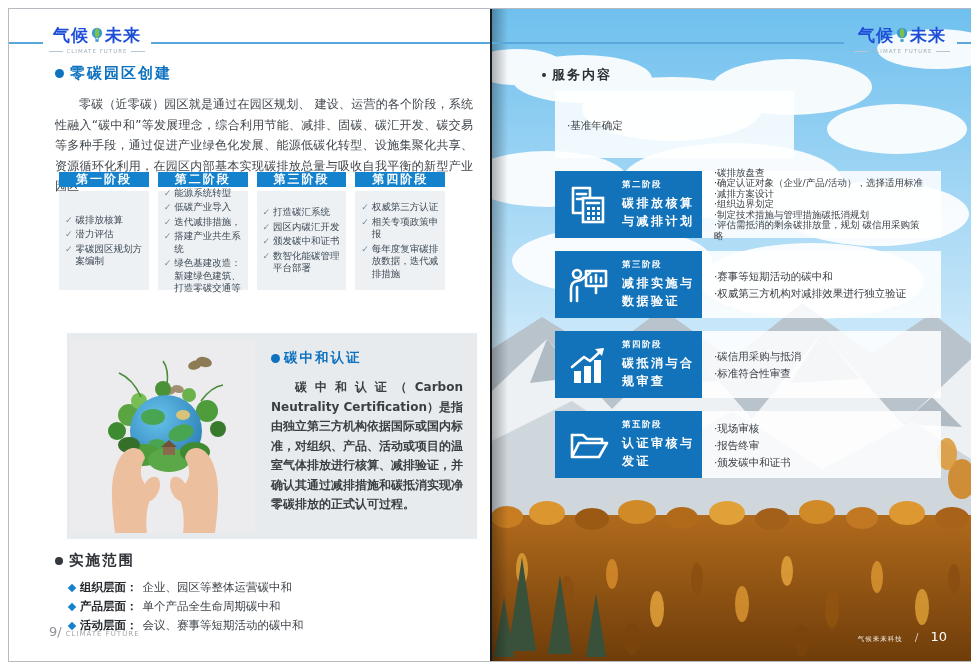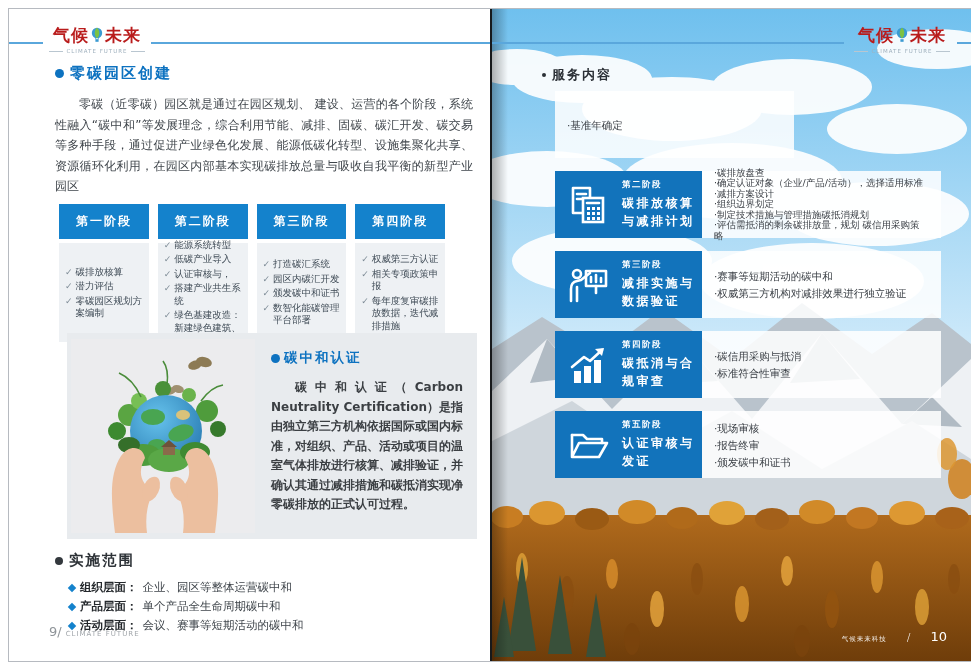--- a/index.html
+++ b/index.html
@@ -7,40 +7,40 @@
   .spread { position:absolute; left:8px; top:8px; width:963px; height:654px; border:1px solid #b6bac0; background:#fff; }
 
   .page { position:absolute; top:0; height:652px; overflow:hidden; }
   .page-left  { left:0; width:481px; background:#ffffff; }
   .gutter { position:absolute; left:481px; top:0; width:2px; height:652px; background:#17191b; z-index:5; }
   .page-right { left:483px; width:479px; background:#9fc8e4; }
 
   
   .logo { position:absolute; width:108px; text-align:center; z-index:6; }
   .logo-cn { display:flex; align-items:center; justify-content:center; gap:1px;
-             font-size:17px; font-weight:bold; color:#b91c1c; letter-spacing:1px; }
+             font-size:17px; font-weight:bold; color:#1d4ed8; letter-spacing:1px; }
   .logo-en { display:flex; align-items:center; justify-content:center; gap:3px; margin-top:1px; }
   .logo-en span { font-size:5.5px; color:#9fb0bd; letter-spacing:1px; white-space:nowrap; }
   .logo-dash { width:14px; height:1px; background:#b9c6d0; }
   .hline { position:absolute; height:2px; background:#5aa7dc; top:33px; z-index:4; }
 
   
   .sec-title { position:absolute; display:flex; align-items:center; gap:6px;
                font-weight:bold; }
   .dot-blue { width:9px; height:9px; border-radius:50%; background:#0d72c0; flex:0 0 auto; }
   .dot-dark { width:8px; height:8px; border-radius:50%; background:#33383d; flex:0 0 auto; }
   .dot-sm   { width:4px; height:4px; border-radius:50%; background:#2b3036; flex:0 0 auto; }
   .intro-title { left:46px; top:55px; font-size:15px; color:#0d72c0; letter-spacing:2px; }
   .intro-para { position:absolute; left:46px; top:85px; width:418px; font-size:12px;
                 line-height:20.5px; color:#3f454b; text-align:justify; text-indent:2em; }
 
   .stages { position:absolute; left:50px; top:163px; width:386px; display:flex; gap:9px; }
   .stage-col { flex:1; }
-  .stage-head { height:35px; background:#1482cc; color:#fff; font-size:12px; font-weight:bold;
-                letter-spacing:2px; display:flex; align-items:center; justify-content:center;margin-top:32px; }
+  .stage-head { height:15px; background:#1482cc; color:#fff; font-size:12px; font-weight:bold;
+                letter-spacing:2px; display:flex; align-items:center; justify-content:center; }
   .stage-body { margin-top:4px; height:99px; background:#eef1f4; padding:5px 6px;
                 display:flex; flex-direction:column; justify-content:center; gap:2px; }
   .chk-item { display:flex; font-size:9.5px; line-height:12.5px; color:#3e4a55; }
   .chk { color:#7d8b96; font-size:9px; margin-right:3px; flex:0 0 auto; }
 
   .cert-wrap { position:absolute; left:58px; top:324px; width:410px; height:206px; background:#e8ebee; }
   .photo { position:absolute; left:4px; top:6px; width:184px; height:194px; background:#ececee; }
   .cert-text { position:absolute; left:204px; top:16px; width:192px; }
   .cert-title { display:flex; align-items:center; gap:4px; font-size:13.5px; font-weight:bold;
                 color:#0d72c0; letter-spacing:2px; }
@@ -68,21 +68,21 @@
   .service-blue { width:147px; background:#1273bb; display:flex; align-items:center; padding-left:11px; }
   .icon-box { width:44px; height:44px; flex:0 0 auto; }
   .service-title { margin-left:12px; color:#fff; }
   .stage-label { font-size:8.5px; font-weight:bold; letter-spacing:1.5px; margin-bottom:3px; }
   .title-line { font-size:12px; font-weight:bold; letter-spacing:2.5px; line-height:18px; white-space:nowrap; }
   .service-content { width:239px; background:rgba(255,255,255,0.86); display:flex; flex-direction:column;
                      justify-content:center; padding:4px 12px; font-size:10.5px; color:#3a3f45; gap:5px; }
   .service-content .s-item { line-height:12px; }
   .service-content.dense { gap:0; font-size:9.5px; }
   .service-content.dense .s-item { line-height:10.5px; }
-  .foot-right { position:absolute; right:24px; top:620px; display:flex; align-items:baseline; gap:20px;
+  .foot-right { position:absolute; right:24px; top:620px; display:flex; align-items:baseline; gap:12px;
                 color:#fff; z-index:3; }
   .fr-company { font-size:6.5px; opacity:.92; letter-spacing:1px; }
   .fr-sep { font-size:11px; font-weight:300; }
   .fr-page { font-size:13px; }
 </style>
 </head>
 <body>
 
 <div class="spread">
 
@@ -141,21 +141,21 @@
             <div class="chk-item">
               <span class="chk">✓</span>
               <span>能源系统转型</span>
             </div>
             <div class="chk-item">
               <span class="chk">✓</span>
               <span>低碳产业导入</span>
             </div>
             <div class="chk-item">
               <span class="chk">✓</span>
-              <span>认证审核与，</span>
+              <span>迭代减排措施，</span>
             </div>
             <div class="chk-item">
               <span class="chk">✓</span>
               <span>搭建产业共生系统</span>
             </div>
             <div class="chk-item">
               <span class="chk">✓</span>
               <span>绿色基建改造：新建绿色建筑、打造零碳交通等</span>
             </div>
           </div>

